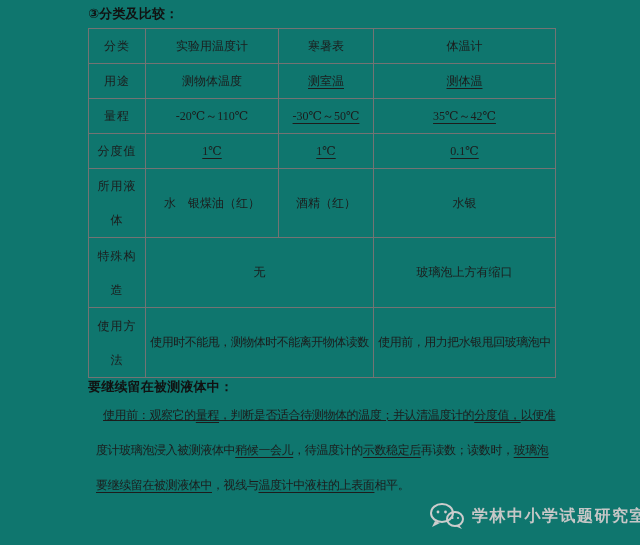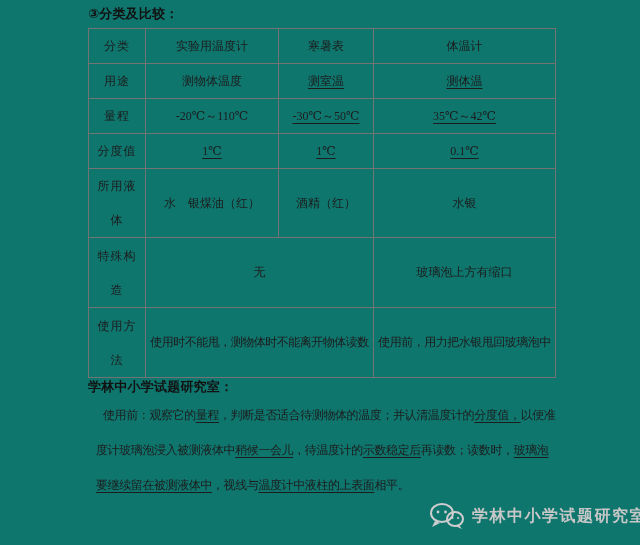--- a/index.html
+++ b/index.html
@@ -23,21 +23,21 @@
     font-size:12px;padding:0 2px;color:#1c1c1c;
   }
   #cmp-table td.hdr{white-space:pre-line;line-height:34px;letter-spacing:1px;}
   #cmp-table td.nw{white-space:nowrap;letter-spacing:-0.5px;overflow:hidden;}
   .u{text-decoration:underline;text-underline-offset:3px;text-decoration-thickness:1px;text-align:right;}
   #para{
     position:absolute;left:96px;top:398px;width:468px;
     font-size:12px;letter-spacing:-0.4px;
   }
   #para .pline{height:35px;line-height:35px;white-space:nowrap;}
-  #para .pline:first-child{padding-left:7px;}
+  #para .pline:first-child{padding-left:7px;text-decoration:underline;}
   #watermark{
     position:absolute;left:428px;top:502px;display:flex;align-items:center;gap:8px;
     font-family:"Liberation Sans","DejaVu Sans",sans-serif;
     font-size:16px;letter-spacing:1.5px;font-weight:700;white-space:nowrap;
   }
 </style>
 </head>
 <body>
 
 <div class="page">
@@ -91,21 +91,21 @@
         </tr>
         <tr style="height: 70px;">
           <td class="hdr">使用方
 法</td>
           <td colspan="2" class="nw"><span>使用时不能甩，测物体时不能离开物体读数</span></td>
           <td class="nw"><span>使用前，用力把水银甩回玻璃泡中</span></td>
         </tr>
       </tbody>
   </table>
 
-  <div class="sec-title" id="title4">学林中小学试题研究室：</div>
+  <div class="sec-title" id="title4">要继续留在被测液体中：</div>
 
   <div id="para">
       <div class="pline"><span>使用前：观察它的</span><span class="u">量程</span><span>，判断是否适合待测物体的温度；并认清温度计的</span><span class="u">分度值，</span><span>以便准</span></div>
       <div class="pline"><span>度计玻璃泡浸入被测液体中</span><span class="u">稍候一会儿</span><span>，待温度计的</span><span class="u">示数稳定后</span><span>再读数；读数时，</span><span class="u">玻璃泡</span></div>
       <div class="pline"><span class="u">要继续留在被测液体中</span><span>，视线与</span><span class="u">温度计中液柱的上表面</span><span>相平。</span></div>
     </div>
 
   <div id="watermark" style="color: rgb(199, 199, 199);">
     <svg width="36" height="28" viewBox="0 0 36 28">
       <g fill="none" stroke="#cdcdcd" stroke-width="2">

